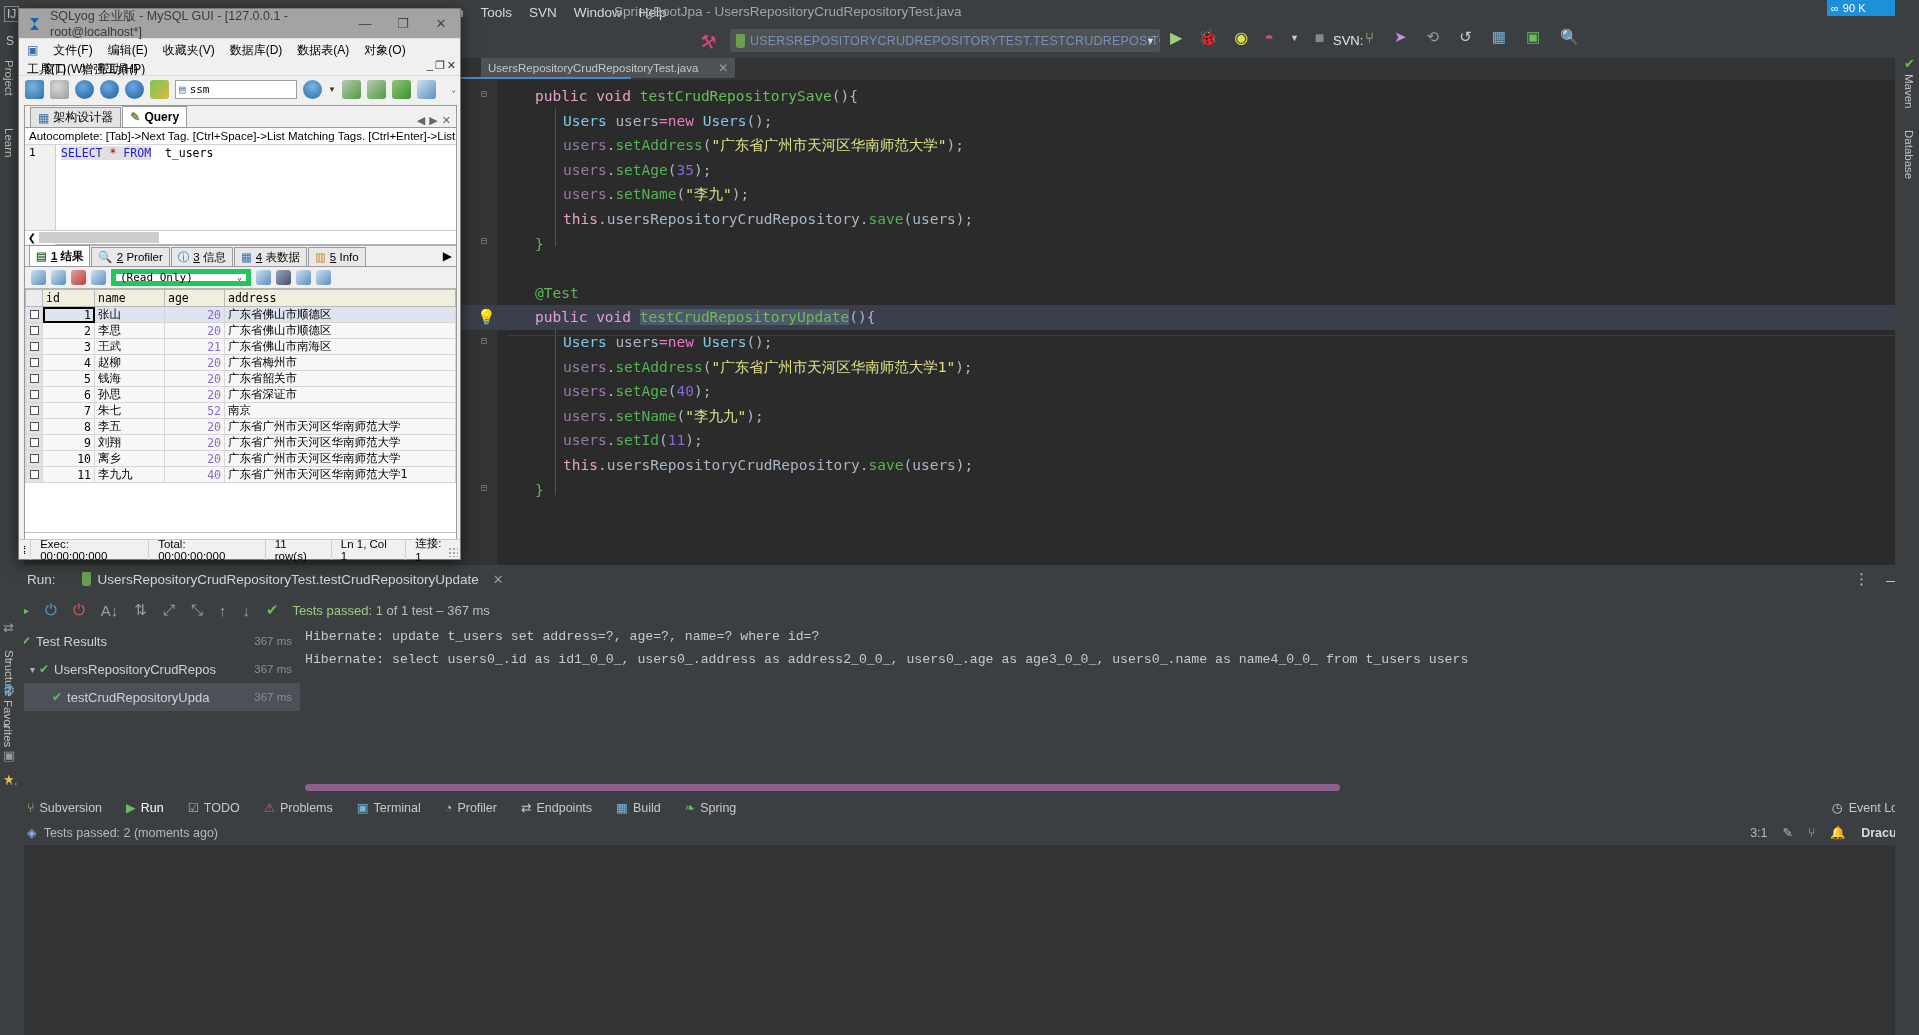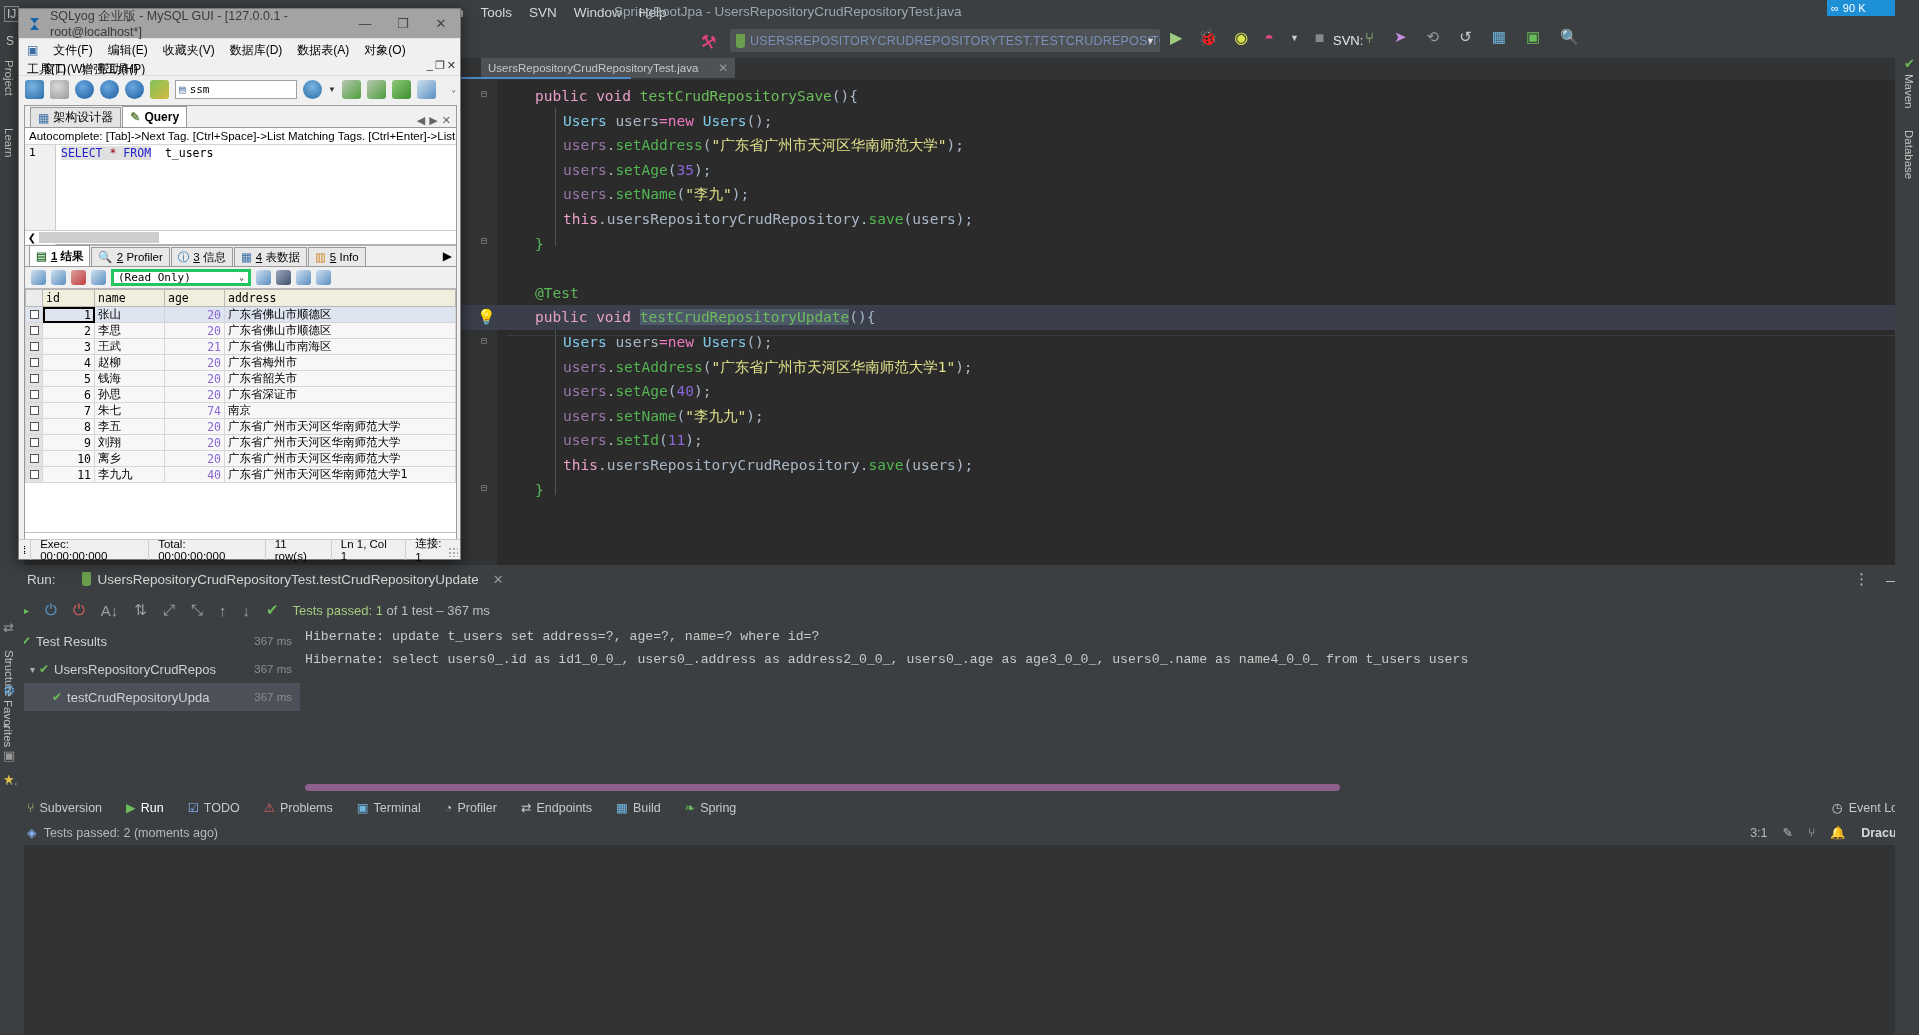--- a/index.html
+++ b/index.html
@@ -170,21 +170,21 @@
 
   .res-tabs { height:22px; background:#f0f0f0; display:flex; align-items:flex-end; padding-left:4px; gap:1px;
      border-top:1px solid #b0b0b0; border-bottom:1px solid #9a9a9a; position:relative;}
   .res-tab { height:19px; display:flex; align-items:center; gap:4px; padding:0 6px; font-size:11.5px;
      background:#e8e8e8; border:1px solid #9a9a9a; border-bottom:none;}
   .res-tab.active { background:#fff; font-weight:bold; height:21px;}
   .res-tab u { text-decoration:underline;}
   .res-arrow { position:absolute; right:4px; bottom:3px; font-size:12px;}
   .res-toolbar { height:22px; background:#f0f0f0; display:flex; align-items:center; gap:5px; padding-left:6px;
      border-bottom:1px solid #b5b5b5;}
-  .ro-combo { width:140px; height:17px; background:#fff; border:3px solid #22c55e; font-size:11px;
+  .ro-combo { width:140px; height:17px; background:#fff; border:5px solid #22c55e; font-size:11px;
      font-family:"DejaVu Sans Mono", monospace; display:flex; align-items:center; padding-left:4px; position:relative;}
   .ro-combo .cv { position:absolute; right:4px; font-size:8px;}
   .grid-wrap { height:220px; background:#fff; overflow:hidden; position:relative;}
   table.grid { border-collapse:collapse; width:100%; font-size:11.5px; font-family:"DejaVu Sans Mono", monospace;}
   table.grid th { background:#f0eedd; border:1px solid #b8b8b8; text-align:left; padding:1px 3px; font-weight:normal;
      height:15px;}
   table.grid th.cb { width:17px; background:#ececec;}
   table.grid td { border:1px solid #d6d6d6; padding:0 3px; height:14.5px; background:#f7f7f7;}
   table.grid tr.sel td { background:#dde4f0;}
   table.grid td.cb { width:17px; background:#e2e2e2; text-align:center;}
@@ -656,21 +656,21 @@
               <td class="cb"><i></i></td>
               <td class="idcell col-id">6</td>
               <td class="col-name">孙思</td>
               <td class="num col-age">20</td>
               <td class="">广东省深证市</td>
             </tr>
             <tr>
               <td class="cb"><i></i></td>
               <td class="idcell col-id">7</td>
               <td class="col-name">朱七</td>
-              <td class="num col-age">74</td>
+              <td class="num col-age">52</td>
               <td class="">南京</td>
             </tr>
             <tr>
               <td class="cb"><i></i></td>
               <td class="idcell col-id">8</td>
               <td class="col-name">李五</td>
               <td class="num col-age">20</td>
               <td class="">广东省广州市天河区华南师范大学</td>
             </tr>
             <tr>

